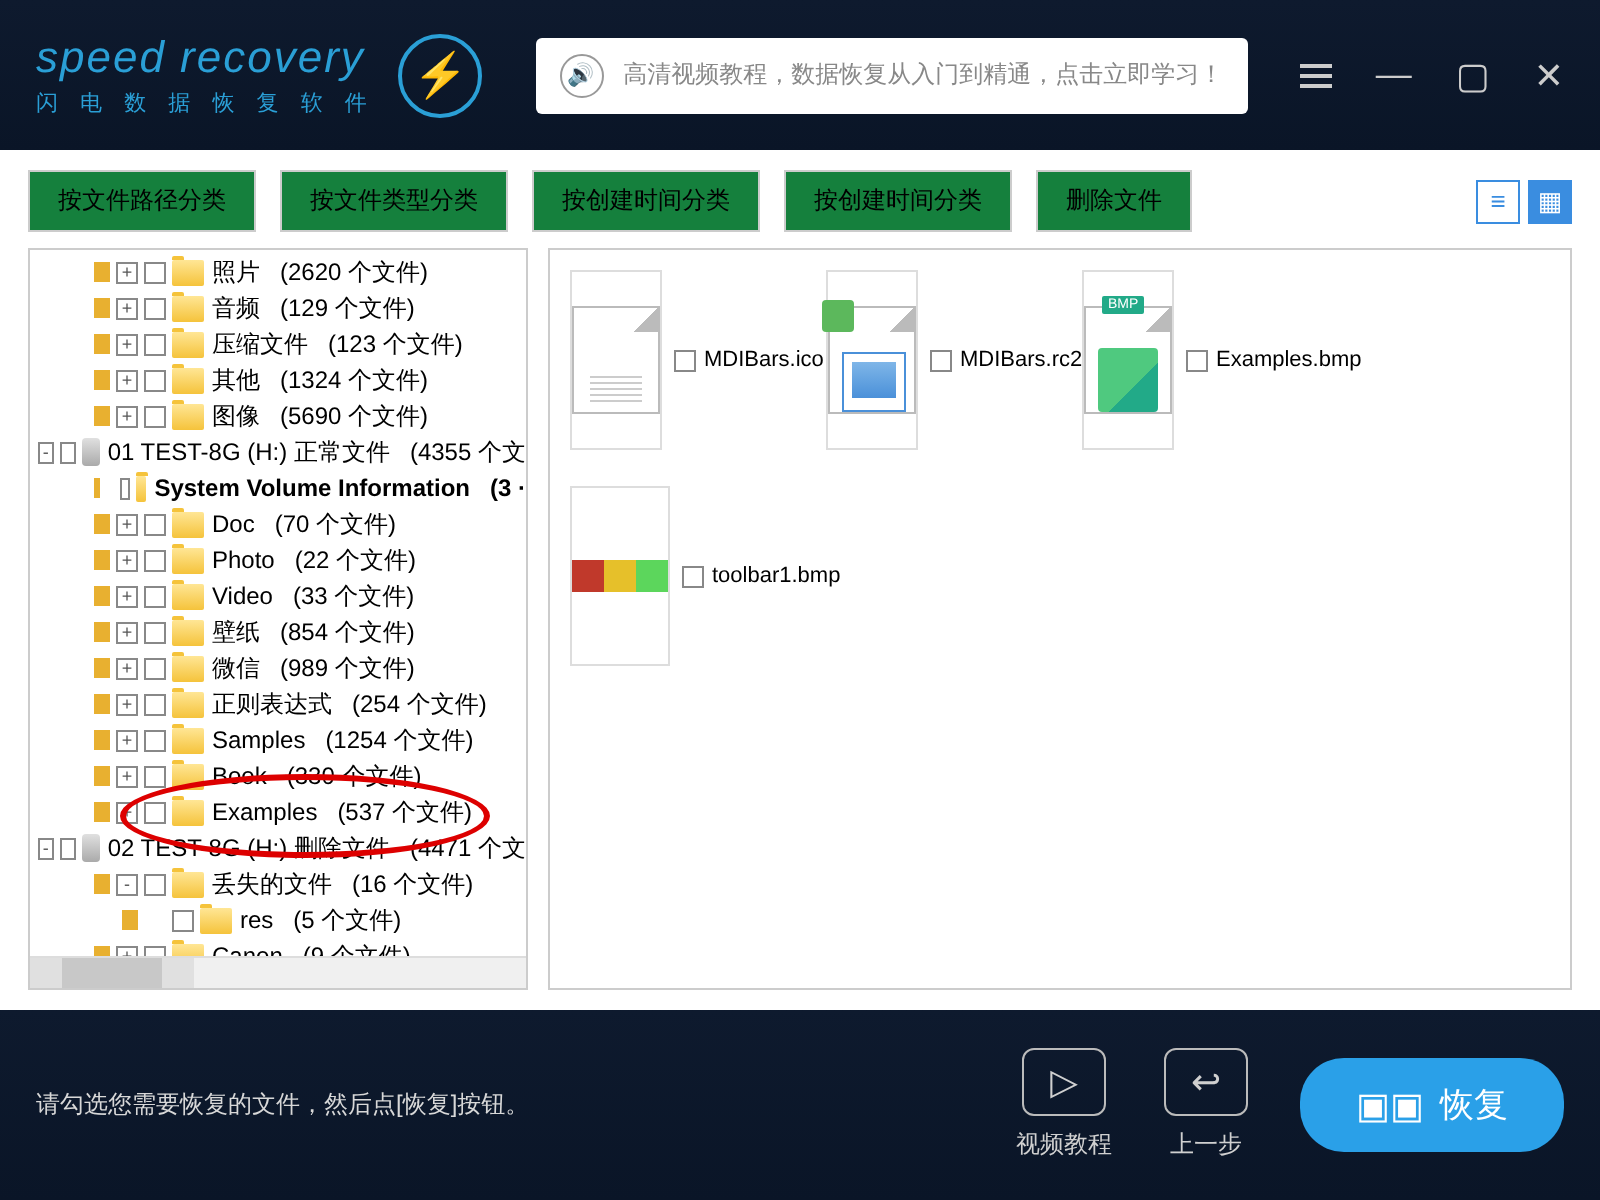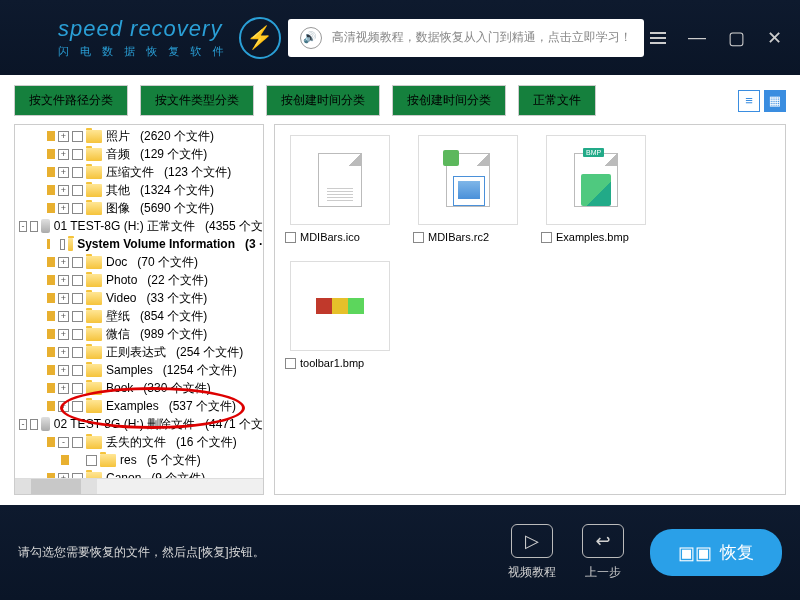--- a/index.html
+++ b/index.html
@@ -1,19 +1,19 @@
 <!DOCTYPE html>
 <html><head>
 <meta charset="utf-8">
 <style>
 * { margin: 0; padding: 0; box-sizing: border-box; font-family: "Microsoft YaHei", Arial, sans-serif; }
 body { width: 800px; height: 600px; background: #0a1628; overflow: hidden; }
 
 .header { height: 75px; background: linear-gradient(180deg, #0e1a2e 0%, #0a1527 100%); display: flex; align-items: center; padding: 0 18px; position: relative; }
-.logo { display: flex; flex-direction: column; margin-left: 40px; }
+.logo { display: flex; flex-direction: column; }
 .logo-main { font-size: 22px; font-style: italic; color: #2a9fd6; letter-spacing: 1px; font-weight: 300; }
 .logo-sub { font-size: 11px; color: #2a9fd6; letter-spacing: 4px; margin-top: 2px; }
 .lightning { width: 42px; height: 42px; border: 2px solid #2a9fd6; border-radius: 50%; display: flex; align-items: center; justify-content: center; margin-left: 12px; color: #2a9fd6; font-size: 22px; }
 .promo { flex: 1; display: flex; justify-content: center; }
 .promo-box { background: #fff; border-radius: 3px; height: 38px; display: flex; align-items: center; padding: 0 12px; gap: 10px; }
 .promo-box .snd { width: 22px; height: 22px; border: 1.5px solid #999; border-radius: 50%; display: flex; align-items: center; justify-content: center; font-size: 11px; color: #999; }
 .promo-box span.txt { font-size: 12px; color: #888; }
 .win-controls { display: flex; gap: 22px; align-items: center; }
 .win-controls .wc { color: #ccc; font-size: 18px; cursor: pointer; }
 .win-controls .menu { display: flex; flex-direction: column; gap: 3px; }
@@ -38,21 +38,21 @@
 .fold::before { content: ''; position: absolute; top: -2px; left: 0; width: 6px; height: 2px; background: #f5c33b; border-radius: 1px 1px 0 0; }
 .drv { width: 14px; height: 14px; background: linear-gradient(#e0e0e0, #aaa); border-radius: 2px; margin-right: 4px; }
 .bar { display: inline-block; width: 8px; height: 10px; background: #e8b030; margin: 0 3px 0 0; }
 .circle { position: absolute; border: 3px solid #d00; border-radius: 50%; width: 185px; height: 42px; left: 45px; top: 262px; pointer-events: none; }
 .hscroll { height: 16px; background: #f0f0f0; border-top: 1px solid #ddd; position: sticky; bottom: 0; display: flex; align-items: center; }
 .hscroll::before, .hscroll::after { content: ''; width: 16px; height: 100%; background: #e0e0e0; }
 .hthumb { width: 50px; height: 100%; background: #c8c8c8; }
 
 .files-panel { flex: 1; border: 1px solid #ccc; padding: 10px; overflow: auto; }
 .file-grid { display: flex; flex-wrap: wrap; gap: 18px; }
-.file-item { width: 110px; display: flex; flex-direction: column; align-items: center; gap: 6px; }
+.file-item { width: 110px; display: flex; flex-direction: row; align-items: center; gap: 6px; }
 .thumb { width: 100px; height: 90px; border: 1px solid #ddd; display: flex; align-items: center; justify-content: center; background: #fff; }
 .fchk { display: flex; align-items: center; gap: 4px; font-size: 11px; width: 100%; }
 .fchk .cb { width: 11px; height: 11px; border: 1px solid #888; flex-shrink: 0; }
 .page { width: 44px; height: 54px; border: 1px solid #bbb; position: relative; background: #fff; }
 .page::after { content: ''; position: absolute; top: 0; right: 0; width: 12px; height: 12px; background: linear-gradient(135deg, #fff 48%, #bbb 50%); }
 .page.ico::before { content: ''; position: absolute; bottom: 4px; left: 8px; right: 8px; height: 14px; background: repeating-linear-gradient(#ccc, #ccc 1px, transparent 1px, transparent 3px); }
 .rc2 .rcicon { position: absolute; bottom: 0; left: 6px; width: 32px; height: 30px; background: #fff; border: 1px solid #4a90d9; }
 .rc2 .rcicon::after { content: ''; position: absolute; top: 4px; left: 4px; width: 22px; height: 18px; background: linear-gradient(#7fb6e8, #4a90d9); }
 .rc2 .badge { position: absolute; top: -4px; left: -4px; width: 16px; height: 16px; background: #5cb85c; border-radius: 2px; }
 .bmp .bhead { position: absolute; top: -6px; left: 8px; background: #2a8; color: #fff; font-size: 7px; padding: 1px 3px; border-radius: 1px; }
@@ -95,21 +95,21 @@
     <div class="wc">✕</div>
   </div>
 </div>
 
 <div class="content">
   <div class="tabs">
     <div class="tab">按文件路径分类</div>
       <div class="tab">按文件类型分类</div>
       <div class="tab">按创建时间分类</div>
       <div class="tab">按创建时间分类</div>
-      <div class="tab">正常文件</div>
+      <div class="tab">删除文件</div>
     <div class="view-toggle">
       <div class="vt">≡</div>
       <div class="vt active">▦</div>
     </div>
   </div>
   <div class="panels">
     <div class="tree-panel">
       <div class="tree" id="tree-mount">
           <div class="node" style="padding-left: 28px;">
             <span class="bar"></span>

